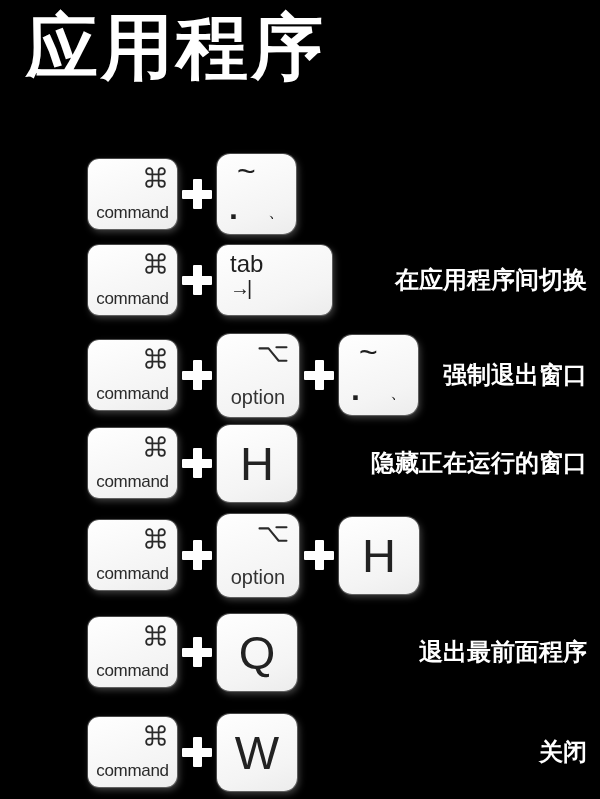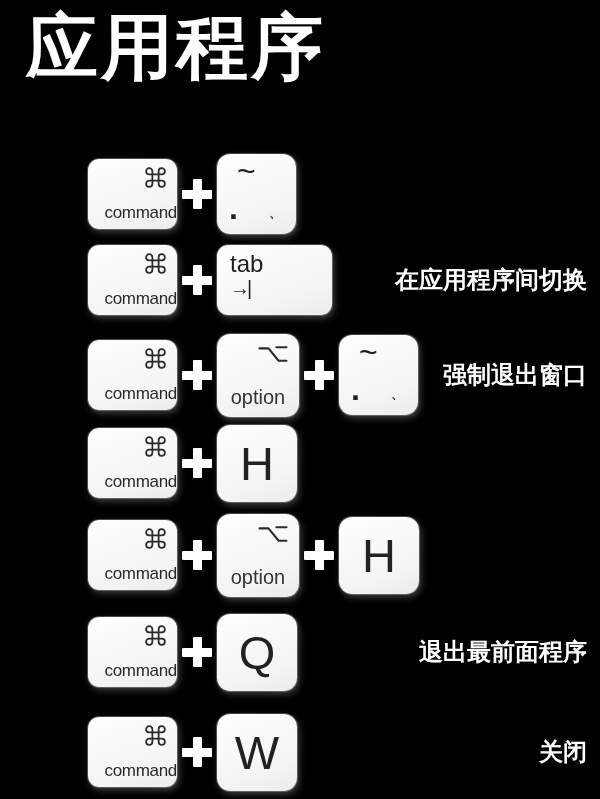--- a/index.html
+++ b/index.html
@@ -45,21 +45,21 @@
     flex: none;
     background: linear-gradient(160deg, #ffffff 0%, #f4f4f4 70%, #ececec 100%);
     border-radius: 11px;
     box-shadow: 2px 3px 7px rgba(190,190,190,0.35), 0 0 0 1px rgba(255,255,255,0.25);
     color: #1f1f1f;
   }
   .key-command { width: 89px; height: 70px; }
   .cmd-icon  { position: absolute; top: 6px; right: 9px; width: 25px; height: 25px; }
   .cmd-label {
     position: absolute; bottom: 6px; left: 0; right: 0;
-    text-align: right; font-size: 17px; letter-spacing: -0.3px; color: #2a2a2a;
+    text-align: center; font-size: 17px; letter-spacing: -0.3px; color: #2a2a2a;
   }
   .key-option { width: 82px; height: 83px; border-radius: 13px; }
   .opt-icon  { position: absolute; top: 11px; right: 9px; width: 34px; height: 18px; }
   .opt-label {
     position: absolute; bottom: 8px; left: 0; right: 0;
     text-align: center; font-size: 20px; color: #333333;
   }
   .key-tab { width: 115px; height: 70px; padding: 6px 0 0 13px; box-sizing: border-box; }
   .tab-label { display: block; font-size: 24px; line-height: 1.1; color: #1f1f1f; }
   .tab-arrow { display: block; font-size: 20px; line-height: 1.15; color: #1f1f1f; letter-spacing: -3px; }
@@ -149,20 +149,21 @@
         <div class="key key-command">
           <svg class="cmd-icon" viewBox="0 0 24 24" fill="none" stroke="#2a2a2a" stroke-width="1.7" stroke-linecap="round" stroke-linejoin="round">
             <path d="M18 3a3 3 0 0 0-3 3v12a3 3 0 0 0 3 3 3 3 0 0 0 3-3 3 3 0 0 0-3-3H6a3 3 0 0 0-3 3 3 3 0 0 0 3 3 3 3 0 0 0 3-3V6a3 3 0 0 0-3-3 3 3 0 0 0-3 3 3 3 0 0 0 3 3h12a3 3 0 0 0 3-3 3 3 0 0 0-3-3z"></path>
           </svg>
           <span class="cmd-label">command</span>
         </div>
         <div class="plus"></div>
         <div class="key key-letter">
           <span class="letter-label">H</span>
         </div>
+        <span class="desc">隐藏正在运行的窗口</span>
       </div>
       <div class="row row-5">
         <div class="key key-command">
           <svg class="cmd-icon" viewBox="0 0 24 24" fill="none" stroke="#2a2a2a" stroke-width="1.7" stroke-linecap="round" stroke-linejoin="round">
             <path d="M18 3a3 3 0 0 0-3 3v12a3 3 0 0 0 3 3 3 3 0 0 0 3-3 3 3 0 0 0-3-3H6a3 3 0 0 0-3 3 3 3 0 0 0 3 3 3 3 0 0 0 3-3V6a3 3 0 0 0-3-3 3 3 0 0 0-3 3 3 3 0 0 0 3 3h12a3 3 0 0 0 3-3 3 3 0 0 0-3-3z"></path>
           </svg>
           <span class="cmd-label">command</span>
         </div>
         <div class="plus"></div>
         <div class="key key-option">

